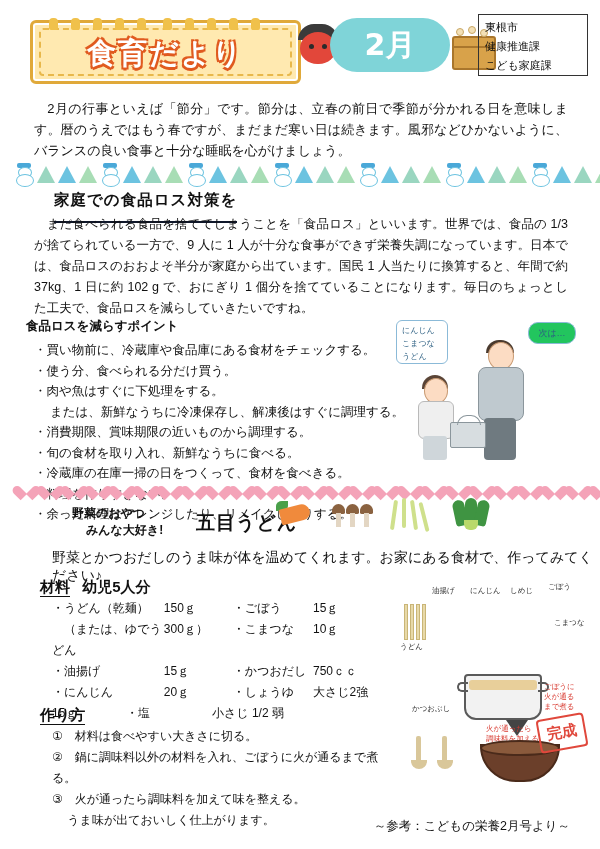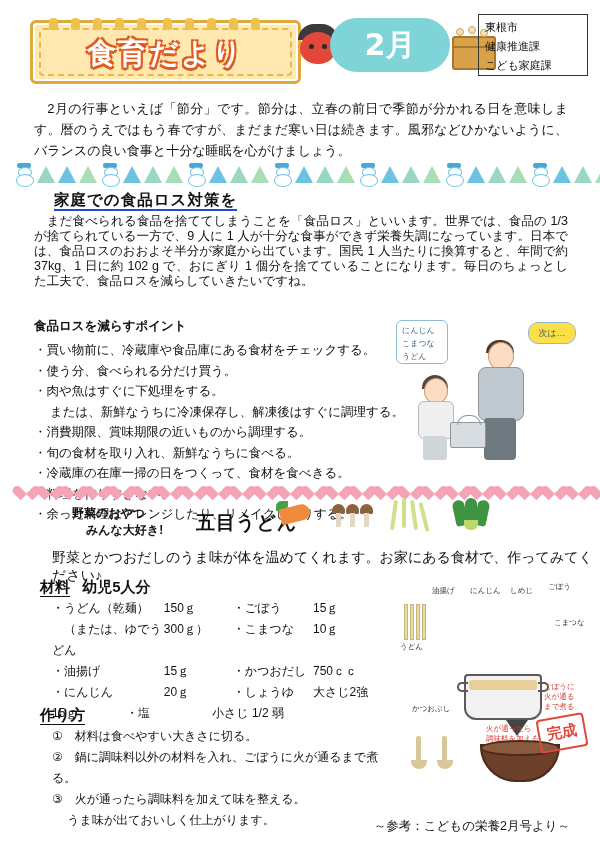--- a/index.html
+++ b/index.html
@@ -99,40 +99,40 @@
   .divider .snow .b2{position:absolute;left:2px;top:11px;width:16px;height:11px;background:#fff;border:1px solid #6cc3e0;border-radius:50%;}
   .divider .tri{
     width:0;height:0;border-left:9px solid transparent;border-right:9px solid transparent;
     margin-right:3px;flex:none;
   }
 
   
   .h1{
     position:absolute;font-size:15.5px;font-weight:bold;letter-spacing:1px;
   }
-  .h1 .ul{border-bottom:2px solid #1d4ed8;padding-bottom:1px;}
+  .h1 .ul{border-bottom:2px solid #0f172a;padding-bottom:13px;}
 
   .body-text{
-    font-size:12.5px;line-height:15px;text-align:justify;position:absolute;
+    font-size:12.5px;line-height:21px;text-align:justify;position:absolute;
   }
 
   .h2{position:absolute;font-size:12.5px;font-weight:bold;}
   .bullets{position:absolute;font-size:12.5px;line-height:20.5px;}
   .bullets div{white-space:pre;}
 
   
   .shop-ill{position:absolute;left:388px;top:318px;width:195px;height:150px;}
   .bubble{
     position:absolute;left:8px;top:2px;width:52px;height:44px;
     background:#fff;border:1px solid #8bbad8;border-radius:6px;
     font-size:8px;line-height:13px;color:#2c5f82;padding:3px 0 0 5px;box-sizing:border-box;
   }
   .bubble2{
     position:absolute;left:140px;top:4px;width:46px;height:20px;
-    background:#fde047;border:1px solid #8bbad8;border-radius:10px;
+    background:#22c55e;border:1px solid #8bbad8;border-radius:10px;
     font-size:9px;line-height:20px;color:#2c5f82;text-align:center;
   }
   .man{position:absolute;left:84px;top:24px;width:58px;height:118px;}
   .man .head{position:absolute;left:16px;top:0;width:24px;height:26px;background:#fcdcc3;border-radius:50%;border:1px solid #c99a72;}
   .man .hair{position:absolute;left:14px;top:-2px;width:28px;height:13px;background:#4a3a2e;border-radius:14px 14px 0 0;}
   .man .body{position:absolute;left:6px;top:25px;width:44px;height:52px;background:#bfc9cf;border:1px solid #8b969c;border-radius:8px;}
   .man .legs{position:absolute;left:12px;top:76px;width:32px;height:42px;background:#6f7a80;border-radius:4px;}
   .girl{position:absolute;left:26px;top:60px;width:46px;height:82px;}
   .girl .head{position:absolute;left:10px;top:0;width:22px;height:24px;background:#fcdcc3;border-radius:50%;border:1px solid #c99a72;}
   .girl .hair{position:absolute;left:8px;top:-3px;width:26px;height:14px;background:#5a4436;border-radius:13px 13px 0 0;}
@@ -317,21 +317,21 @@
     <div class="tri" style="border-bottom:17px solid #a8ddb5"></div>
 
   </div>
 
   <div class="h1" style="left:54px;top:190px;">
     <span class="ul">家庭での食品ロス対策を</span>
   </div>
 
   <div class="body-text" style="left:34px;top:214px;width:534px;">　まだ食べられる食品を捨ててしまうことを「食品ロス」といいます。世界では、食品の 1/3 が捨てられている一方で、9 人に 1 人が十分な食事ができず栄養失調になっています。日本では、食品ロスのおおよそ半分が家庭から出ています。国民 1 人当たりに換算すると、年間で約 37kg、1 日に約 102 g で、おにぎり 1 個分を捨てていることになります。毎日のちょっとした工夫で、食品ロスを減らしていきたいですね。</div>
 
-  <div class="h2" style="left:34px;top:318px;">食品ロスを減らすポイント</div>
+  <div class="h2" style="left:26px;top:318px;">食品ロスを減らすポイント</div>
 
   <div class="bullets" style="left:34px;top:340px;width:350px;">
     <div>・買い物前に、冷蔵庫や食品庫にある食材をチェックする。</div>
     <div>・使う分、食べられる分だけ買う。</div>
     <div>・肉や魚はすぐに下処理をする。</div>
     <div>　 または、新鮮なうちに冷凍保存し、解凍後はすぐに調理する。</div>
     <div>・消費期限、賞味期限の近いものから調理する。</div>
     <div>・旬の食材を取り入れ、新鮮なうちに食べる。</div>
     <div>・冷蔵庫の在庫一掃の日をつくって、食材を食べきる。</div>
     <div>・料理を作りすぎない。</div>

